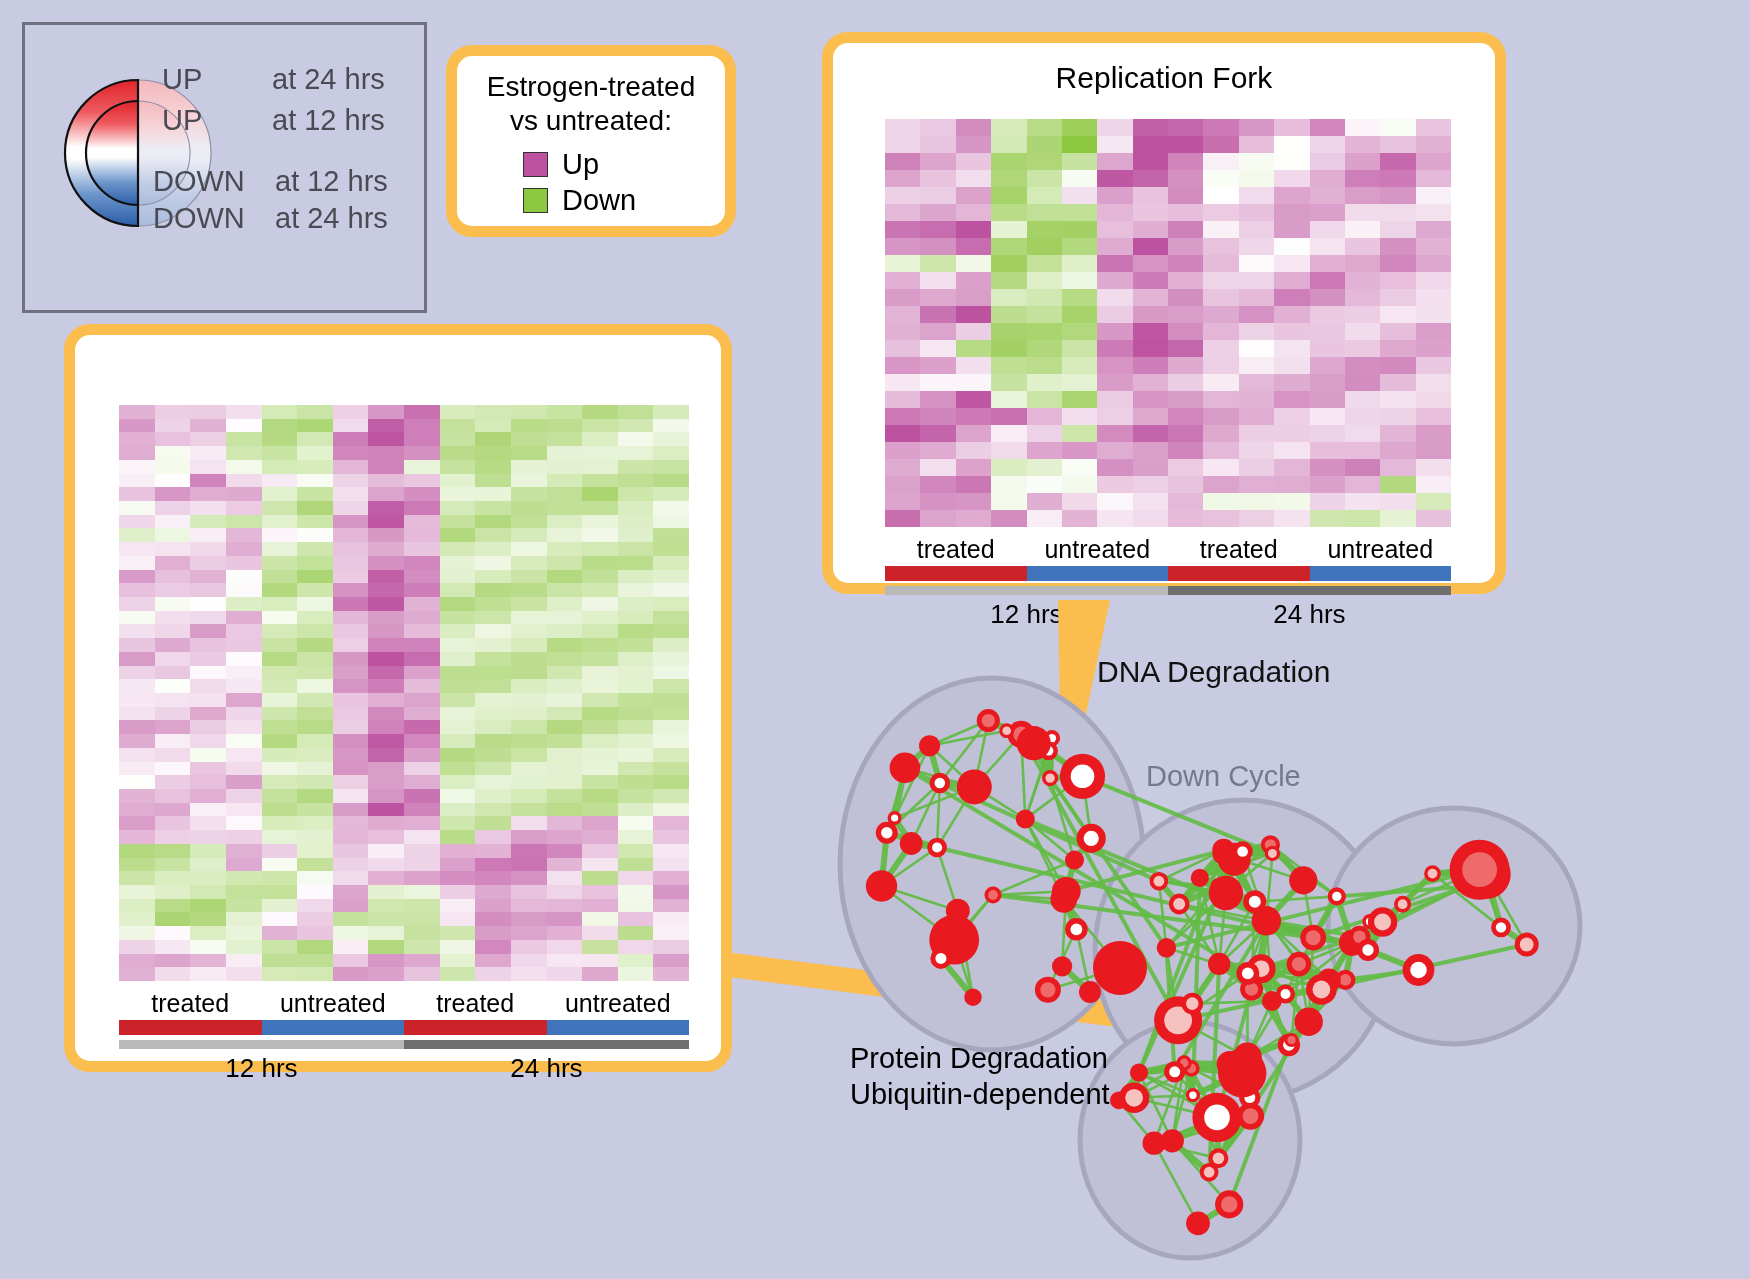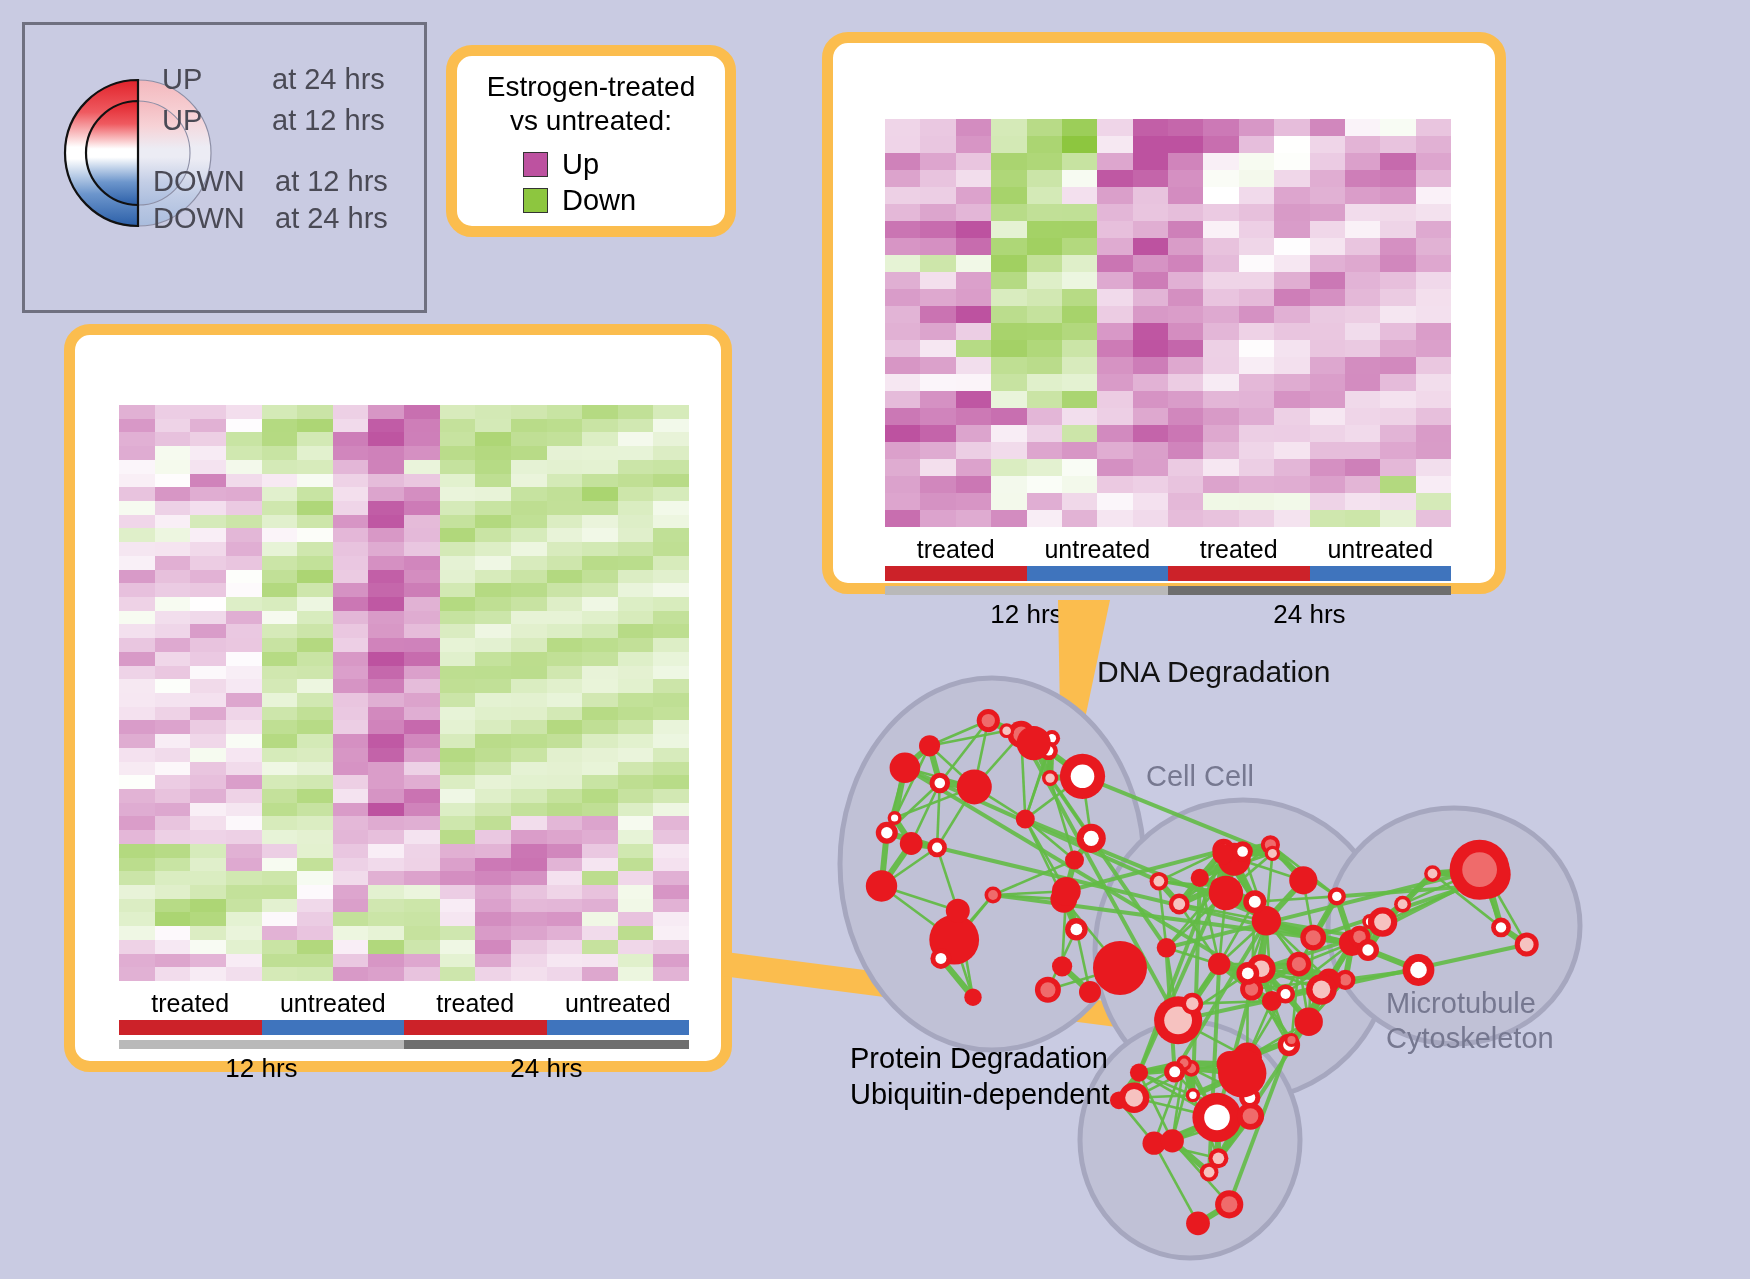--- a/index.html
+++ b/index.html
@@ -148,20 +148,21 @@
         <span class="ud-label">Up</span>
       </div>
       <div class="ud-item">
         <span class="ud-swatch" id="sw-down" style="background: rgb(141, 198, 63);"></span>
         <span class="ud-label">Down</span>
       </div>
     </div>
   </div>
 
   <div class="card" id="repfork-card">
+    <div class="card-title">Replication Fork</div>
     <div id="rf-heat" class="heatmap" style="position: absolute; left: 52px; top: 76px; width: 566px; height: 408px; grid-template-columns: repeat(16, 1fr); grid-template-rows: repeat(24, 1fr);">
         <div class="hm-cell" style="background: rgb(239, 213, 232);"></div>
         <div class="hm-cell" style="background: rgb(234, 200, 225);"></div>
         <div class="hm-cell" style="background: rgb(211, 140, 192);"></div>
         <div class="hm-cell" style="background: rgb(213, 234, 184);"></div>
         <div class="hm-cell" style="background: rgb(184, 219, 135);"></div>
         <div class="hm-cell" style="background: rgb(156, 206, 89);"></div>
         <div class="hm-cell" style="background: rgb(239, 213, 232);"></div>
         <div class="hm-cell" style="background: rgb(194, 95, 167);"></div>
         <div class="hm-cell" style="background: rgb(197, 103, 171);"></div>
@@ -1938,25 +1939,21 @@
             <circle cx="300.0" cy="372.0" r="11.0" fill="#e8191f"></circle>
           </g>
           <g>
             <circle cx="578.0" cy="330.0" r="11.0" fill="#e8191f"></circle>
             <circle cx="578.0" cy="330.0" r="5.7" fill="#ffffff"></circle>
           </g>
         </g>
     </svg>
 
     <div class="net-label" id="label-dna">DNA Degradation</div>
-    <div class="net-label" id="label-cellcycle">Cell Cell</div>
-    <div class="net-label" id="label-microtubule">
-      <div>Microtubule</div>
-      <div>Cytoskeleton</div>
-    </div>
+    <div class="net-label" id="label-cellcycle">Down Cycle</div>
   </div>
 
   <div id="label-ubiquitin">
     <div>Protein Degradation</div>
     <div>Ubiquitin-dependent</div>
   </div>
 
 </div>
 
 </body></html>

